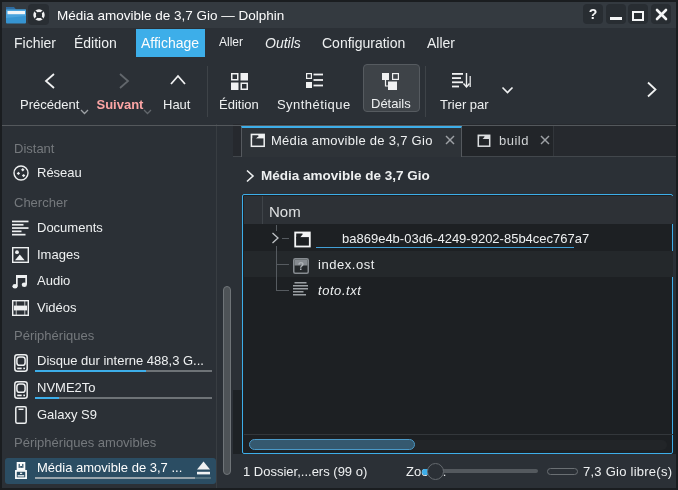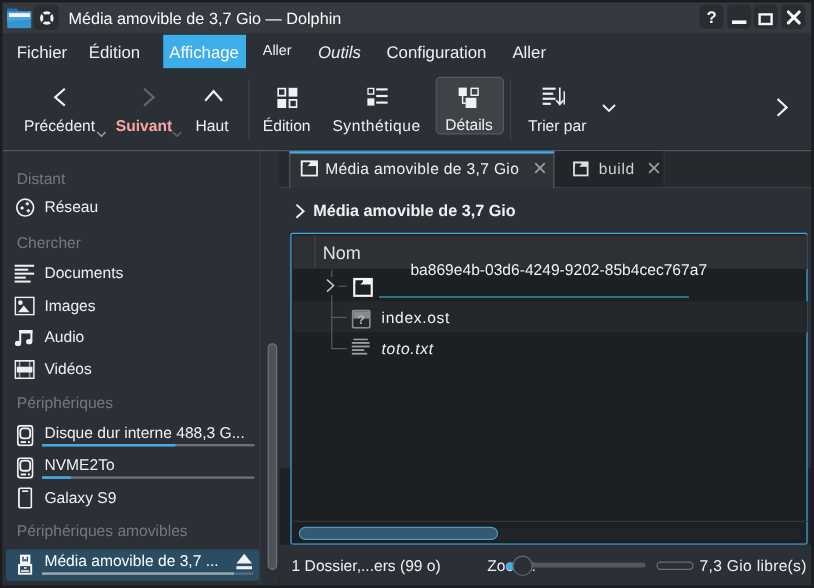--- a/index.html
+++ b/index.html
@@ -273,21 +273,21 @@
     <div class="abs" style="left:27px;top:36px;width:12px;height:15px;background:#1d2023;"></div>
     <svg class="abs" style="left:28px;top:37px;" width="9" height="12" viewBox="0 0 9 12">
       <path d="M1.5 1 L7 6 L1.5 11" fill="none" stroke="#c0c4c7" stroke-width="1.3"></path>
     </svg>
 
     <svg class="abs" style="left:51px;top:36px;" width="17" height="17" viewBox="0 0 17 17">
       <rect x="1.2" y="1.5" width="14.6" height="4.6" fill="#f4f5f6"></rect>
       <rect x="1.2" y="1.5" width="14.6" height="14" fill="none" stroke="#f4f5f6" stroke-width="1.8"></rect>
       <path d="M2.2 2.5 L8.5 2.5 L8.5 3.5 L5.5 7.2 L2.2 7.2 Z" fill="#1d2023"></path>
     </svg>
-    <div class="abs txt" style="left:75px;top:22px;padding-left:24px;">ba869e4b-03d6-4249-9202-85b4cec767a7</div>
+    <div class="abs txt" style="left:75px;top:36px;padding-left:24px;">ba869e4b-03d6-4249-9202-85b4cec767a7</div>
     <div class="abs" style="left:73px;top:52px;width:258px;height:1px;background:#42a0d7;"></div>
 
     <svg class="abs" style="left:50px;top:63px;" width="16" height="16" viewBox="0 0 16 16">
       <rect x="0.75" y="0.75" width="14.5" height="14.5" rx="1.5" fill="none" stroke="#868b90" stroke-width="1.5"></rect>
       <rect x="1.5" y="1.5" width="13" height="6" fill="#868b90"></rect>
       <text x="8" y="11.6" font-size="10.5" font-weight="bold" fill="#aeb3b7" text-anchor="middle" font-family="Liberation Sans">?</text>
     </svg>
     <div class="abs txt" style="left:75px;top:62px;letter-spacing:0.55px;">index.ost</div>
 
     <svg class="abs" style="left:50px;top:87px;" width="17" height="15" viewBox="0 0 17 15">

